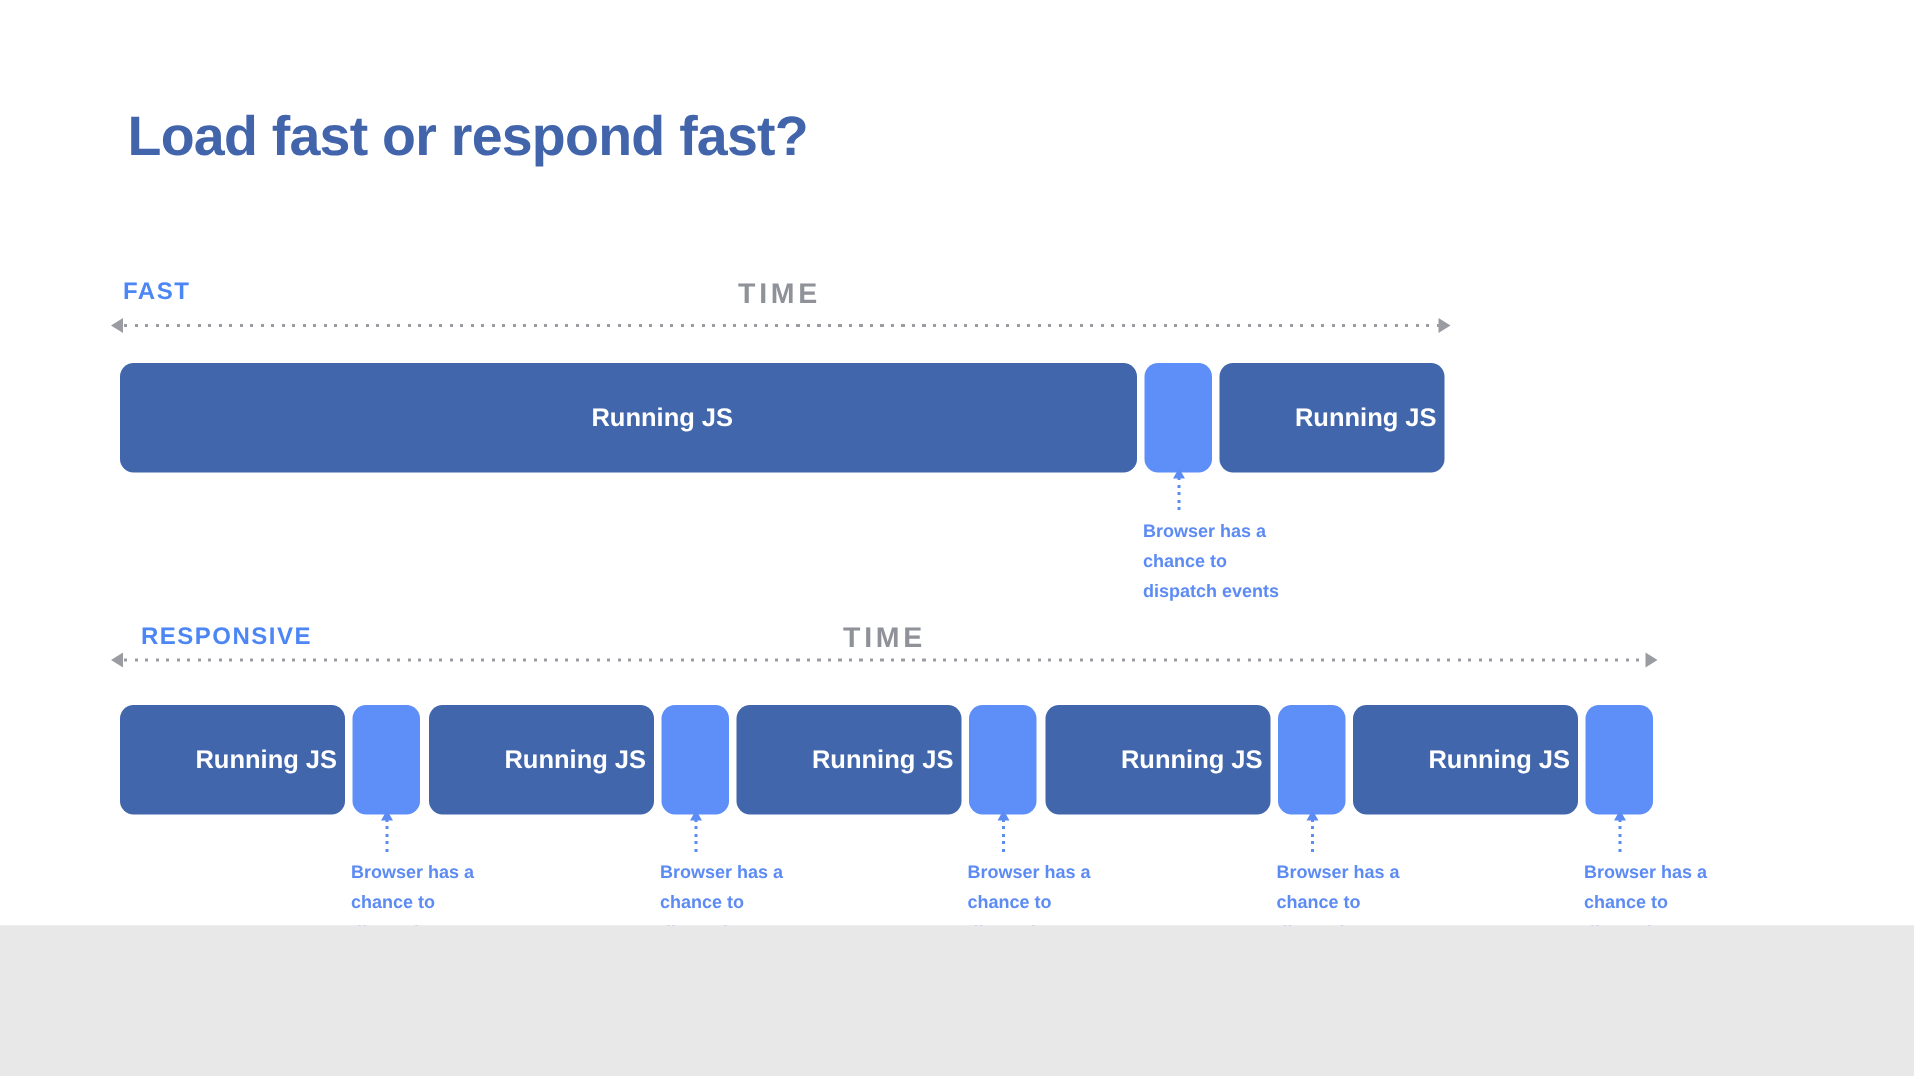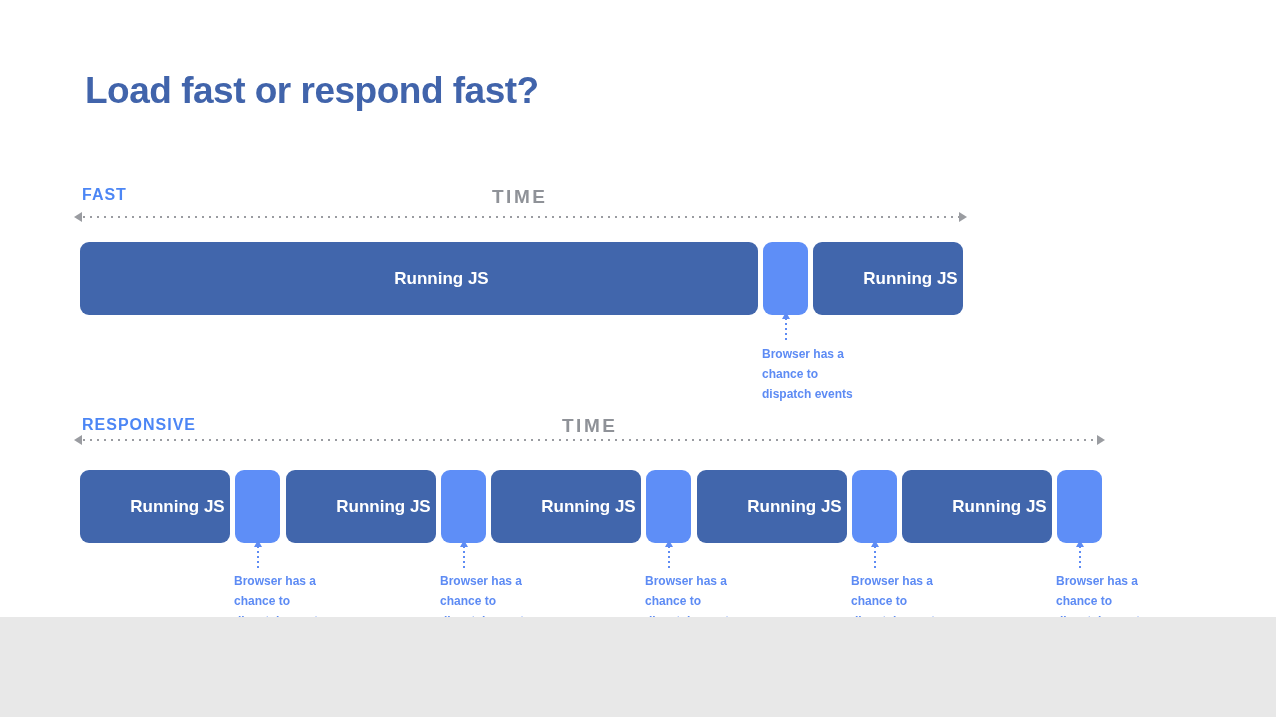--- a/index.html
+++ b/index.html
@@ -126,21 +126,21 @@
       <div class="block gap" style="left: 763px; top: 242px; width: 45px; height: 73px;"></div>
       <div class="v-arrow" style="left: 784.5px; top: 318px; height: 23px;"></div>
       <div class="caption" style="left: 762px; top: 344px;">Browser has a
 chance to
 dispatch events</div>
       <div class="block js" style="left: 813px; top: 242px; width: 150px; height: 73px;">
         <span class="block-label">Running JS</span>
       </div>
     </section>
   <section>
-      <span class="section-label" style="left: 82px; top: 416px; position: absolute;">RESPONSIVE</span>
+      <span class="section-label" style="left: 94px; top: 416px; position: absolute;">RESPONSIVE</span>
       <span class="time-label" style="left: 562px; top: 415px; position: absolute;">TIME</span>
       <div class="timeline" style="left: 76px; top: 439px; width: 1027px;">
         <span class="arrow-left"></span>
         <span class="arrow-right"></span>
       </div>
       <div class="block js" style="left: 80px; top: 470px; width: 150px; height: 73px;">
         <span class="block-label">Running JS</span>
       </div>
       <div class="block gap" style="left: 235px; top: 470px; width: 45px; height: 73px;"></div>
       <div class="v-arrow" style="left: 256.5px; top: 546px; height: 23px;"></div>

